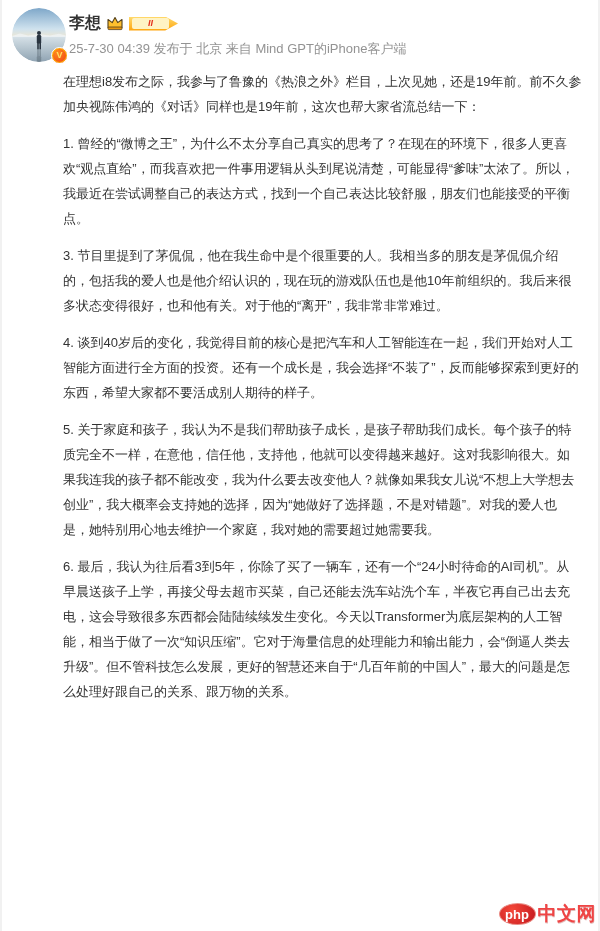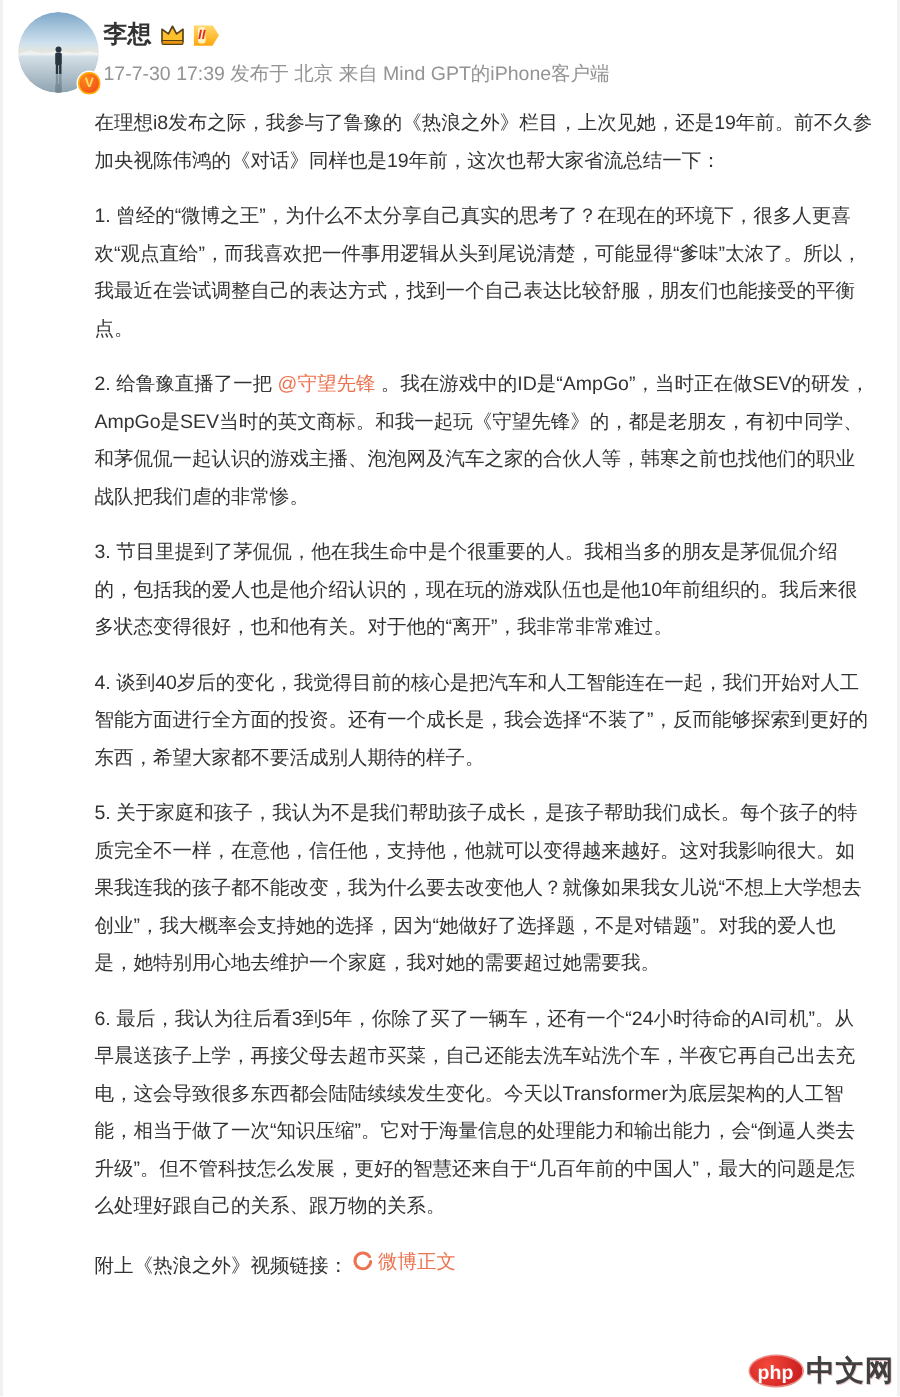--- a/index.html
+++ b/index.html
@@ -26,21 +26,21 @@
   .name { font-size:16px; font-weight:700; color:#333333; cursor:pointer; }
   .crown { width:18px; height:15px; display:block; cursor:pointer; }
   .vip-badge {
     height:14px; display:inline-flex; align-items:center; padding:0 9px 0 3px;
     background:linear-gradient(180deg,#ffd96b,#ffa40b);
     clip-path:polygon(0 0, 74% 0, 100% 50%, 74% 100%, 0 100%);
     cursor:pointer;
   }
   .vip-badge i {
     background:#fff3c4; color:#e5301d; font-style:italic; font-weight:900;
-    font-size:9px; line-height:11px; padding:0 0; border-radius:2px;
+    font-size:9px; line-height:11px; padding:0 16px; border-radius:2px;
   }
   .meta { margin-top:6px; font-size:13px; color:#939393; }
   
   .content {
     margin:7px 20px 0 61px; width:519px;
     font-size:13px; line-height:25px; color:#333333;
     text-align:left; word-break:break-word;
   }
   .content p { margin:0 0 12px 0; }
   .mention { color:#eb7350; text-decoration:none; cursor:pointer; }
@@ -53,21 +53,21 @@
     display:flex; align-items:center; gap:2px;
   }
   .wm-logo {
     display:inline-flex; align-items:center; justify-content:center;
     width:37px; height:22px; border-radius:50%;
     background:radial-gradient(circle at 35% 30%, #f4483a, #c3161c);
     border:1px solid #e98b84;
     color:#ffffff; font-size:13px; font-weight:700; line-height:1;
   }
   .wm-text {
-    font-size:19px; font-weight:900; color:#404040; letter-spacing:0.5px;
+    font-size:19px; font-weight:900; color:#ef4444; letter-spacing:0.5px;
     text-shadow:0.5px 0.5px 0 #e0bdbc;
   }
 </style>
 </head>
 <body>
 
 <div class="page">
 
   <div class="header">
     <div class="avatar-wrap">
@@ -110,38 +110,31 @@
       <div class="name-row">
         <span class="name">李想</span>
         <svg class="crown" viewBox="0 0 18 15">
           <path d="M2 11.5 L2 3.5 L6.3 6.6 L9 1.5 L11.7 6.6 L16 3.5 L16 11.5 Z" fill="#ffc02e" stroke="#54401a" stroke-width="1.1" stroke-linejoin="round"></path>
           <rect x="2" y="11" width="14" height="2.6" rx="0.8" fill="#e8960f" stroke="#54401a" stroke-width="0.8"></rect>
         </svg>
         <span class="vip-badge">
             <i>II</i>
           </span>
       </div>
-      <div class="meta">17-7-30 17:39 发布于 北京 来自 Mind GPT的iPhone客户端</div>
+      <div class="meta">25-7-30 04:39 发布于 北京 来自 Mind GPT的iPhone客户端</div>
     </div>
   </div>
 
   <div class="content">
     <p>在理想i8发布之际，我参与了鲁豫的《热浪之外》栏目，上次见她，还是19年前。前不久参加央视陈伟鸿的《对话》同样也是19年前，这次也帮大家省流总结一下：</p>
     <p>1. 曾经的“微博之王”，为什么不太分享自己真实的思考了？在现在的环境下，很多人更喜欢“观点直给”，而我喜欢把一件事用逻辑从头到尾说清楚，可能显得“爹味”太浓了。所以，我最近在尝试调整自己的表达方式，找到一个自己表达比较舒服，朋友们也能接受的平衡点。</p>
-    <p><span>2. 给鲁豫直播了一把 </span><a class="mention">@守望先锋</a><span> 。我在游戏中的ID是“AmpGo”，当时正在做SEV的研发，AmpGo是SEV当时的英文商标。和我一起玩《守望先锋》的，都是老朋友，有初中同学、和茅侃侃一起认识的游戏主播、泡泡网及汽车之家的合伙人等，韩寒之前也找他们的职业战队把我们虐的非常惨。</span></p>
     <p>3. 节目里提到了茅侃侃，他在我生命中是个很重要的人。我相当多的朋友是茅侃侃介绍的，包括我的爱人也是他介绍认识的，现在玩的游戏队伍也是他10年前组织的。我后来很多状态变得很好，也和他有关。对于他的“离开”，我非常非常难过。</p>
     <p>4. 谈到40岁后的变化，我觉得目前的核心是把汽车和人工智能连在一起，我们开始对人工智能方面进行全方面的投资。还有一个成长是，我会选择“不装了”，反而能够探索到更好的东西，希望大家都不要活成别人期待的样子。</p>
     <p>5. 关于家庭和孩子，我认为不是我们帮助孩子成长，是孩子帮助我们成长。每个孩子的特质完全不一样，在意他，信任他，支持他，他就可以变得越来越好。这对我影响很大。如果我连我的孩子都不能改变，我为什么要去改变他人？就像如果我女儿说“不想上大学想去创业”，我大概率会支持她的选择，因为“她做好了选择题，不是对错题”。对我的爱人也是，她特别用心地去维护一个家庭，我对她的需要超过她需要我。</p>
     <p>6. 最后，我认为往后看3到5年，你除了买了一辆车，还有一个“24小时待命的AI司机”。从早晨送孩子上学，再接父母去超市买菜，自己还能去洗车站洗个车，半夜它再自己出去充电，这会导致很多东西都会陆陆续续发生变化。今天以Transformer为底层架构的人工智能，相当于做了一次“知识压缩”。它对于海量信息的处理能力和输出能力，会“倒逼人类去升级”。但不管科技怎么发展，更好的智慧还来自于“几百年前的中国人”，最大的问题是怎么处理好跟自己的关系、跟万物的关系。</p>
-    <p class="footer-line"><span>附上《热浪之外》视频链接：</span><span class="link">
-          <svg class="link-icon" viewBox="0 0 16 16">
-            <path d="M13.2 5.2 A5.6 5.6 0 1 0 14 8.6" fill="none" stroke="#eb7350" stroke-width="2.1" stroke-linecap="round"></path>
-          </svg>
-          <span>微博正文</span>
-        </span></p>
   </div>
 
   <div class="watermark">
     <span class="wm-logo">php</span>
     <span class="wm-text">中文网</span>
   </div>
 
 </div>
 
 </body></html>

